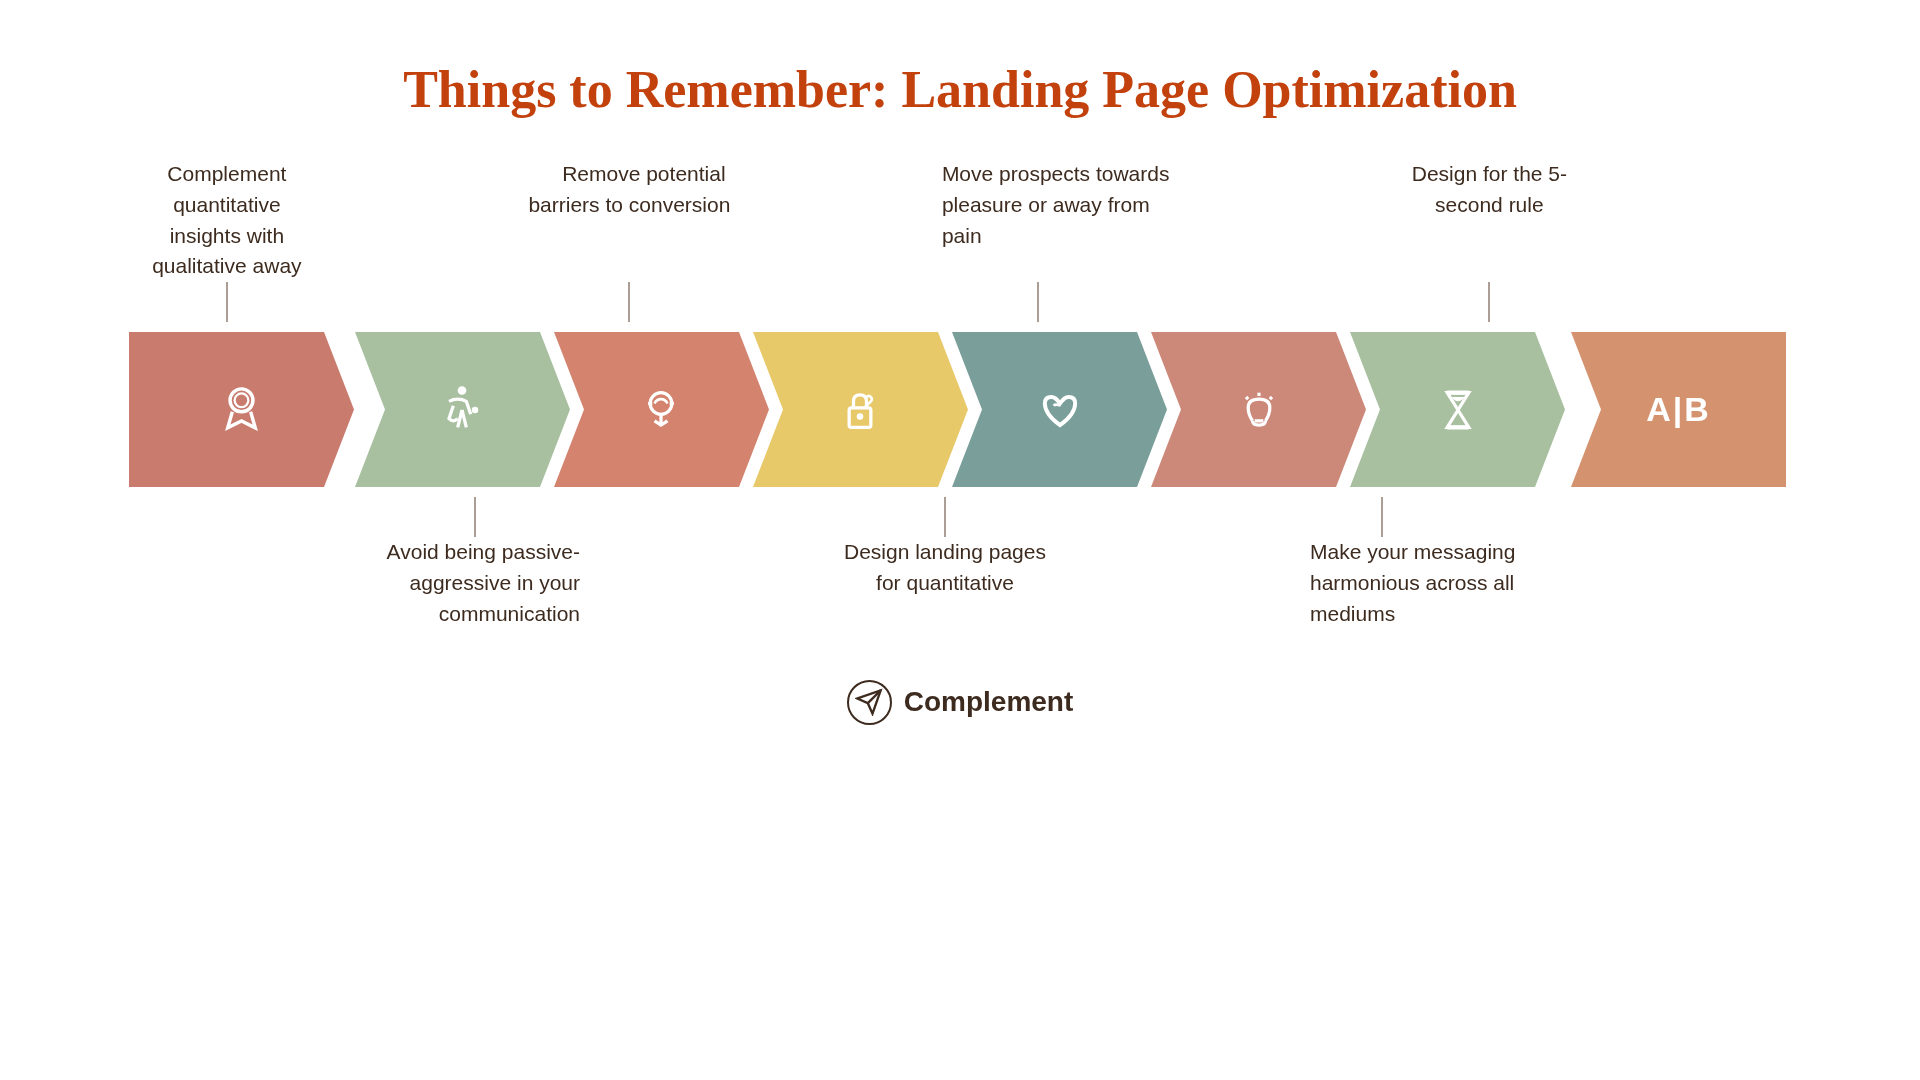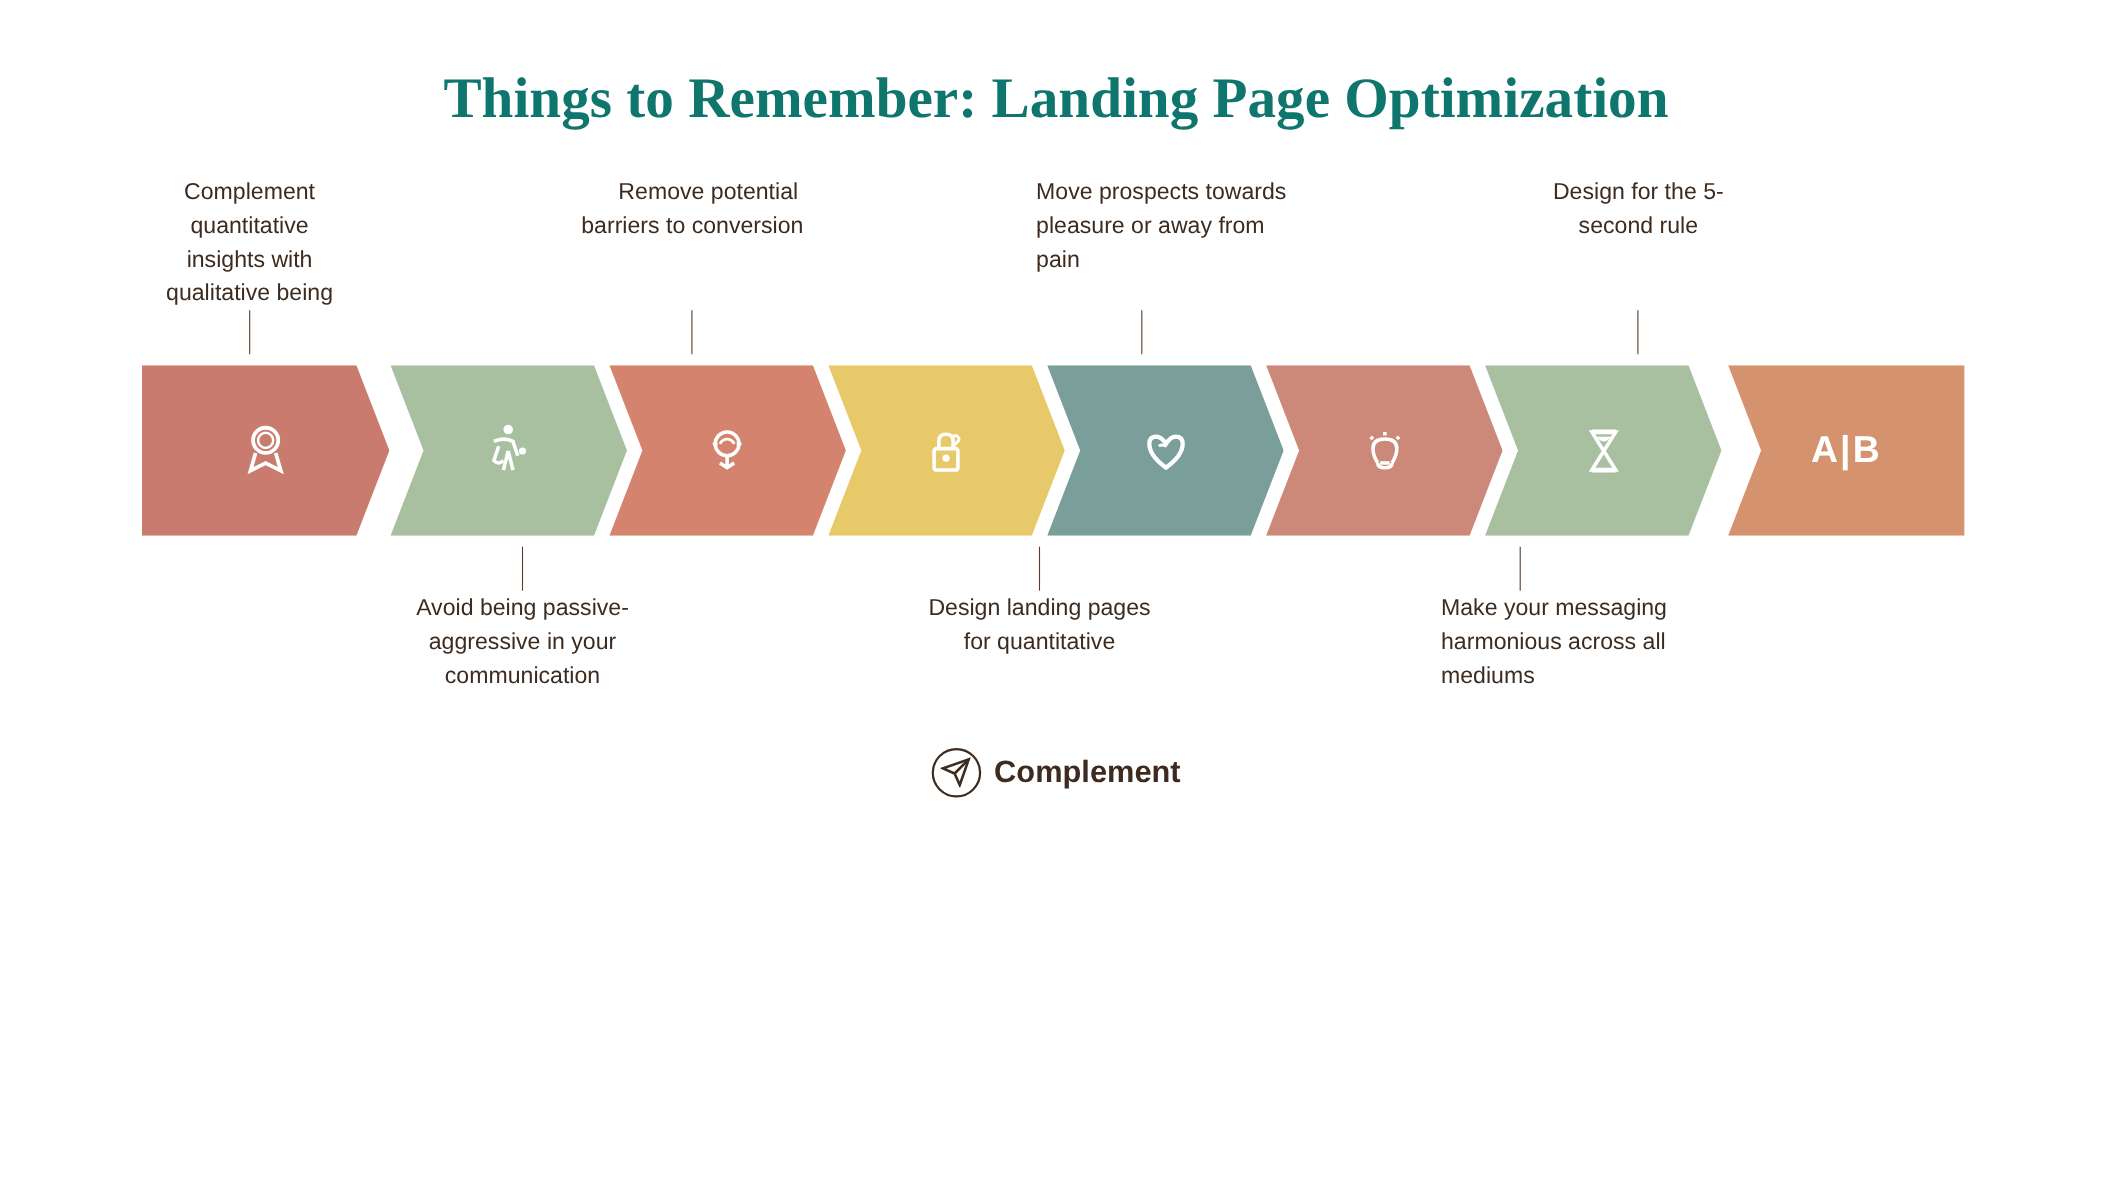--- a/index.html
+++ b/index.html
@@ -11,21 +11,21 @@
       overflow: hidden;
       display: flex;
       flex-direction: column;
       align-items: center;
       justify-content: flex-start;
     }
 
     .page-title {
       font-size: 52px;
       font-weight: bold;
-      color: #0f766e;
+      color: #c2410c;
       margin-top: 60px;
       margin-bottom: 40px;
       text-align: center;
     }
 
     .diagram-container {
       width: 1700px;
       display: flex;
       flex-direction: column;
       align-items: center;
@@ -144,21 +144,21 @@
 </head>
 <body>
 
 <h1 class="page-title">Things to Remember: Landing Page Optimization</h1>
 
 <div class="diagram-container">
 
   <div class="top-labels">
 
     <div class="label-slot top" style="width:180px; text-align:center;">
-      <span style="font-size:21px; color:#3d2b1f; font-family: Arial, sans-serif;">Complement quantitative insights with qualitative being</span>
+      <span style="font-size:21px; color:#3d2b1f; font-family: Arial, sans-serif;">Complement quantitative insights with qualitative away</span>
       <div class="connector-down"></div>
     </div>
 
     <div class="label-slot top" style="width:180px; text-align:center; visibility:hidden;">
       <span style="font-size:21px;"></span>
     </div>
 
     <div class="label-slot top" style="width:210px; text-align:center;">
       <span style="font-size:21px; color:#3d2b1f; font-family: Arial, sans-serif; margin-left: 29px;">Remove potential barriers to conversion</span>
       <div class="connector-down"></div>
@@ -295,21 +295,21 @@
         <span>A|B</span>
       </div>
     </div>
 
   </div>
 
   <div class="bottom-labels">
 
     <div class="label-slot bottom" style="width:180px; visibility:hidden;"></div>
 
-    <div class="label-slot bottom" style="width:210px; text-align:center; position:relative;">
+    <div class="label-slot bottom" style="width:210px; text-align:right; position:relative;">
       <div class="connector-up"></div>
       <span style="font-size:21px; color:#3d2b1f; font-family: Arial, sans-serif;">Avoid being passive-aggressive in your communication</span>
     </div>
 
     <div class="label-slot bottom" style="width:180px; visibility:hidden;"></div>
 
     <div class="label-slot bottom" style="width:210px; text-align:center; position:relative;">
       <div class="connector-up"></div>
       <span style="font-size:21px; color:#3d2b1f; font-family: Arial, sans-serif;">Design landing pages for quantitative</span>
     </div>

